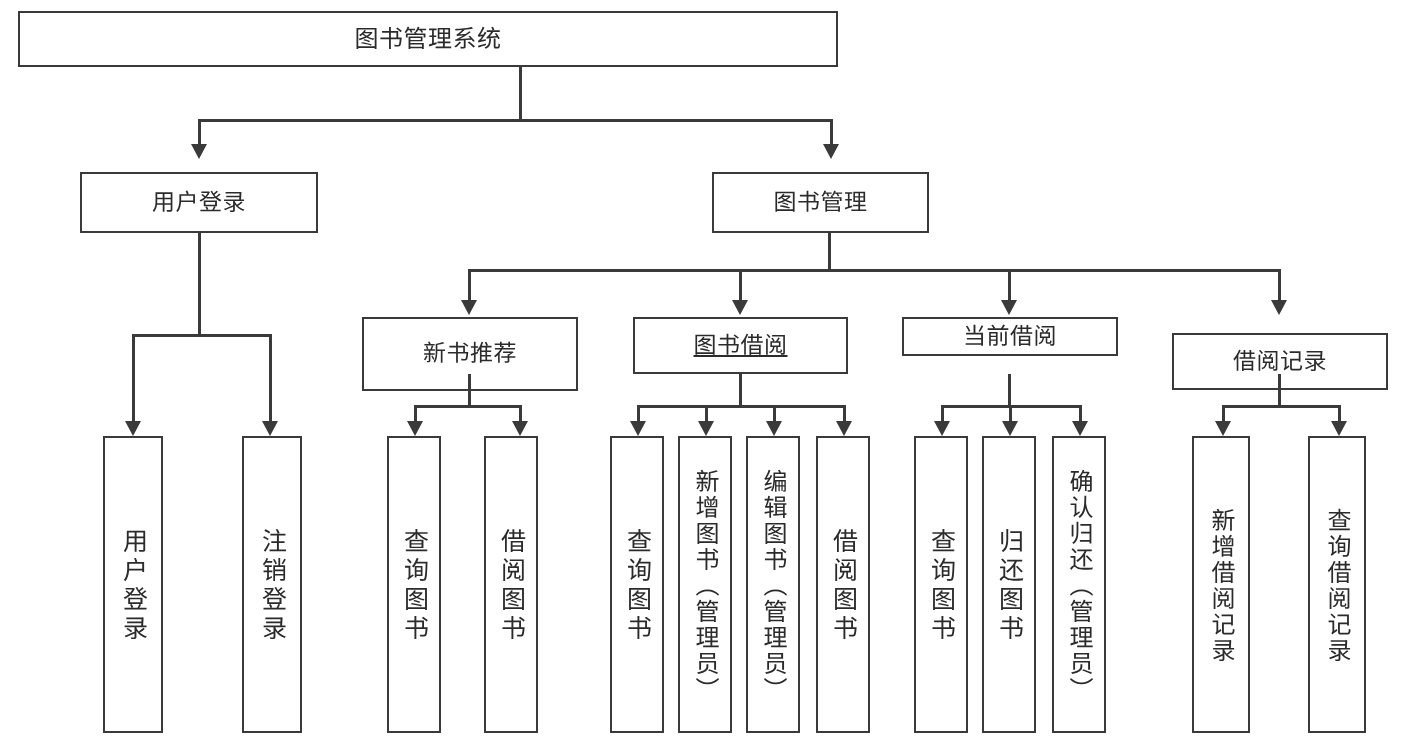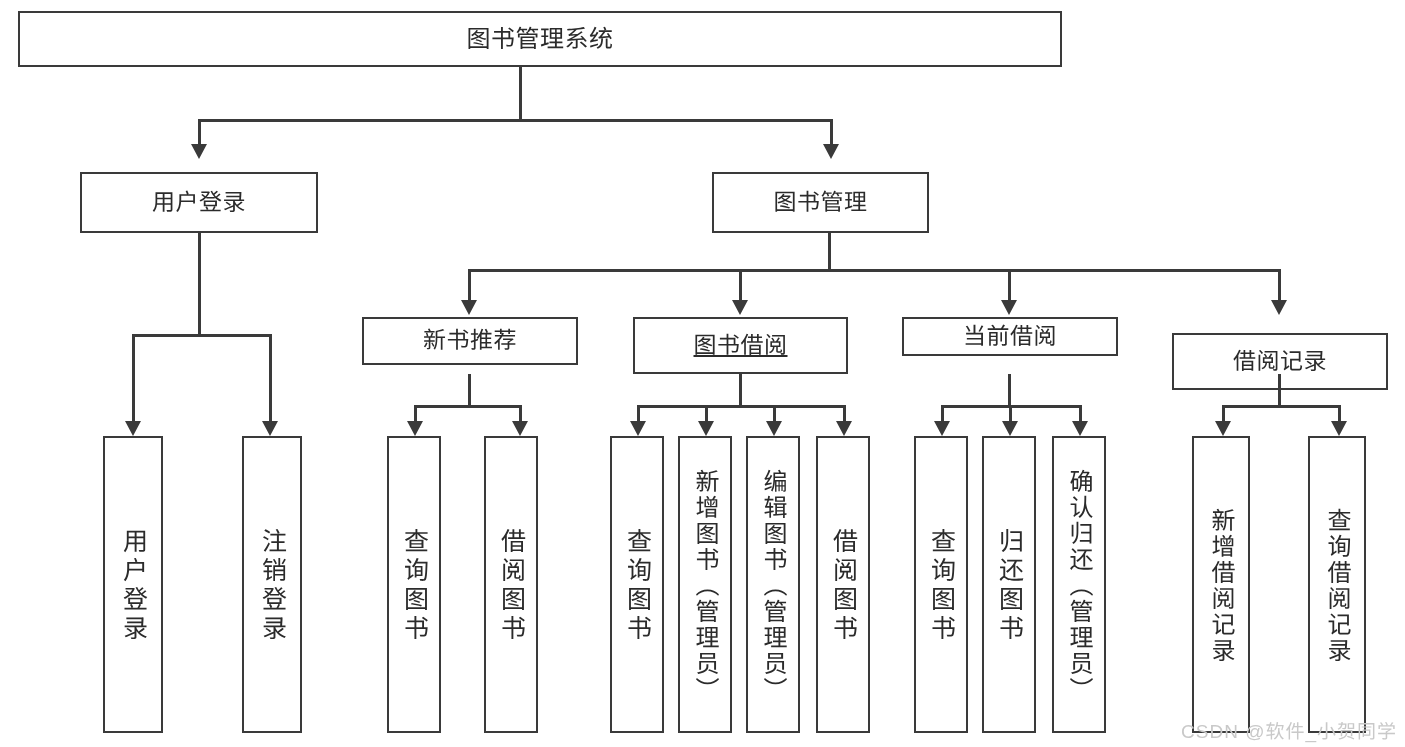--- a/index.html
+++ b/index.html
@@ -78,21 +78,21 @@
     letter-spacing:1px;
     white-space:nowrap;
     user-select:none;
   }
 </style>
 </head>
 <body>
 
 <div id="canvas">
 
-  <div class="node h-node root" style="left:18px;top:11px;width:1044px;height:56px;">
+  <div class="node h-node root" style="left:18px;top:11px;width:820px;height:56px;">
     <span class="label">图书管理系统</span>
   </div>
 
   <div class="ln v" style="left:519px;top:67px;height:53px;"></div>
   <div class="ln h" style="left:198px;top:119px;width:634px;"></div>
   <div class="ln v" style="left:198px;top:119px;height:26px;"></div>
   <div class="ln v" style="left:830px;top:119px;height:26px;"></div>
   <div class="arrow" style="left:191px;top:144px;"></div>
   <div class="arrow" style="left:823px;top:144px;"></div>
 
@@ -115,21 +115,21 @@
   <div class="ln h" style="left:468px;top:269px;width:812px;"></div>
   <div class="ln v" style="left:468px;top:269px;height:32px;"></div>
   <div class="ln v" style="left:739px;top:269px;height:32px;"></div>
   <div class="ln v" style="left:1008px;top:269px;height:32px;"></div>
   <div class="ln v" style="left:1278px;top:269px;height:32px;"></div>
   <div class="arrow" style="left:461px;top:300px;"></div>
   <div class="arrow" style="left:732px;top:300px;"></div>
   <div class="arrow" style="left:1001px;top:300px;"></div>
   <div class="arrow" style="left:1271px;top:300px;"></div>
 
-  <div class="node h-node" style="left:362px;top:317px;width:216px;height:48px;">
+  <div class="node h-node" style="left:362px;top:317px;width:216px;height:74px;">
     <span class="label">新书推荐</span>
   </div>
   <div class="node h-node" style="left:633px;top:317px;width:215px;height:57px;text-decoration:underline;">
     <span class="label">图书借阅</span>
   </div>
   <div class="node h-node" style="left:902px;top:317px;width:216px;height:39px;">
     <span class="label">当前借阅</span>
   </div>
   <div class="node h-node" style="left:1172px;top:317px;width:216px;height:57px;margin-top:16px;">
     <span class="label">借阅记录</span>
@@ -206,15 +206,14 @@
     <span class="label">确认归还（管理员）</span>
   </div>
 
   <div class="node v-node tall" style="left:1192px;top:436px;width:58px;height:297px;">
     <span class="label">新增借阅记录</span>
   </div>
   <div class="node v-node tall" style="left:1308px;top:436px;width:58px;height:297px;">
     <span class="label">查询借阅记录</span>
   </div>
 
-  <div id="watermark">CSDN @软件_小贺同学</div>
 
 </div>
 
 </body></html>

